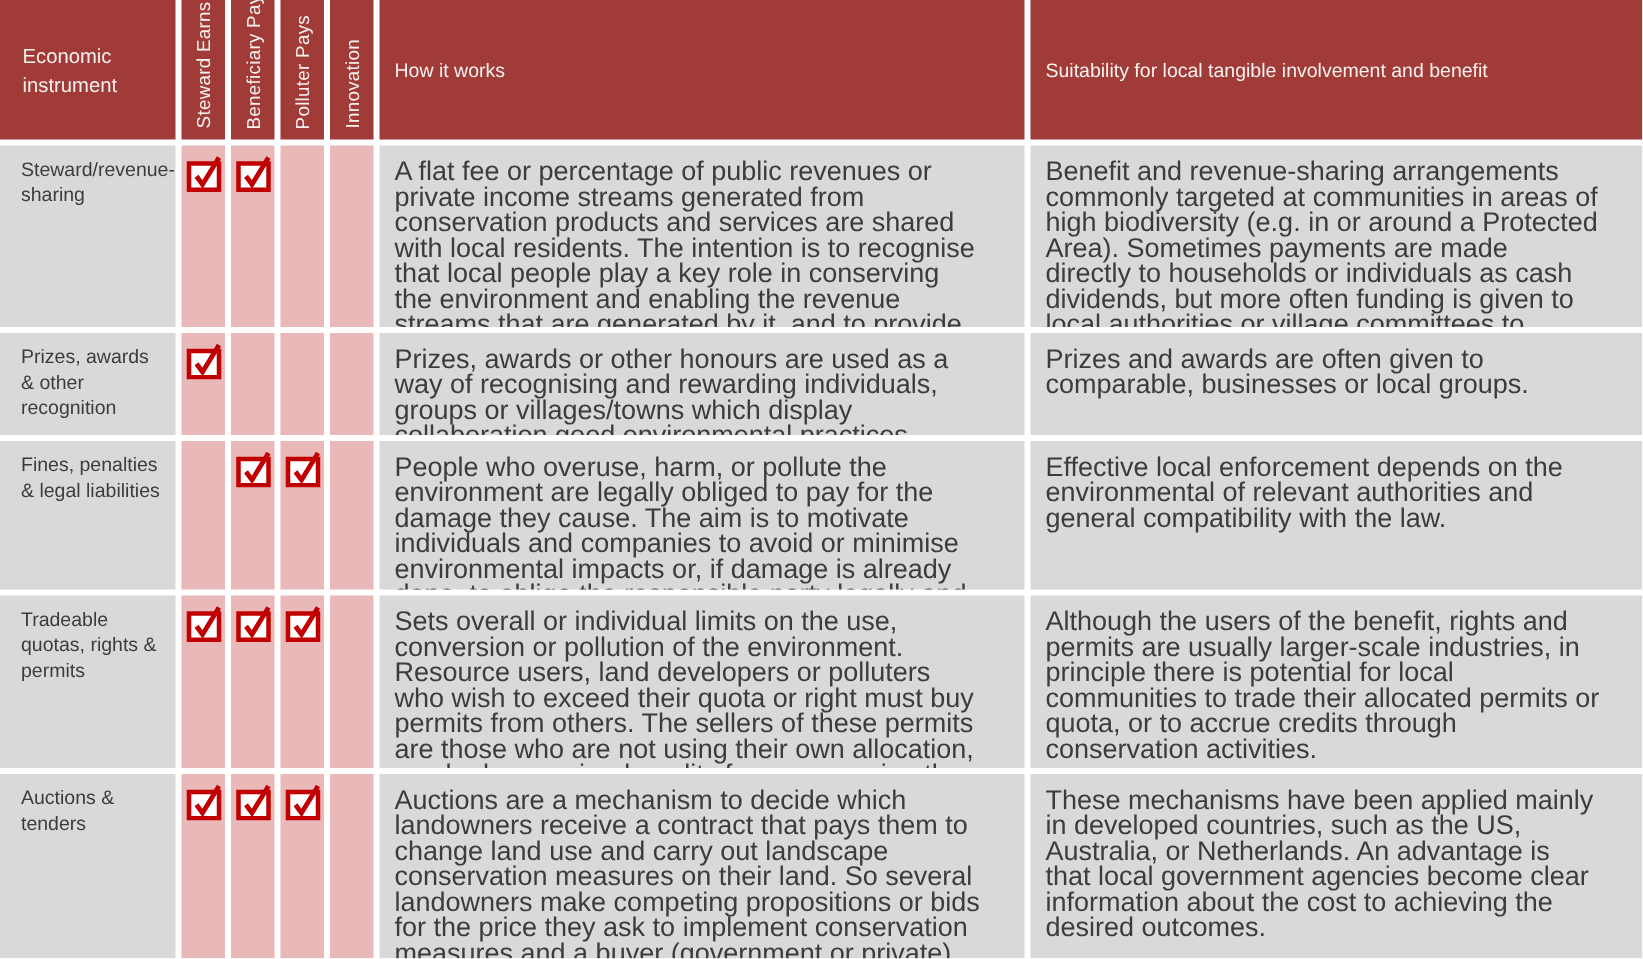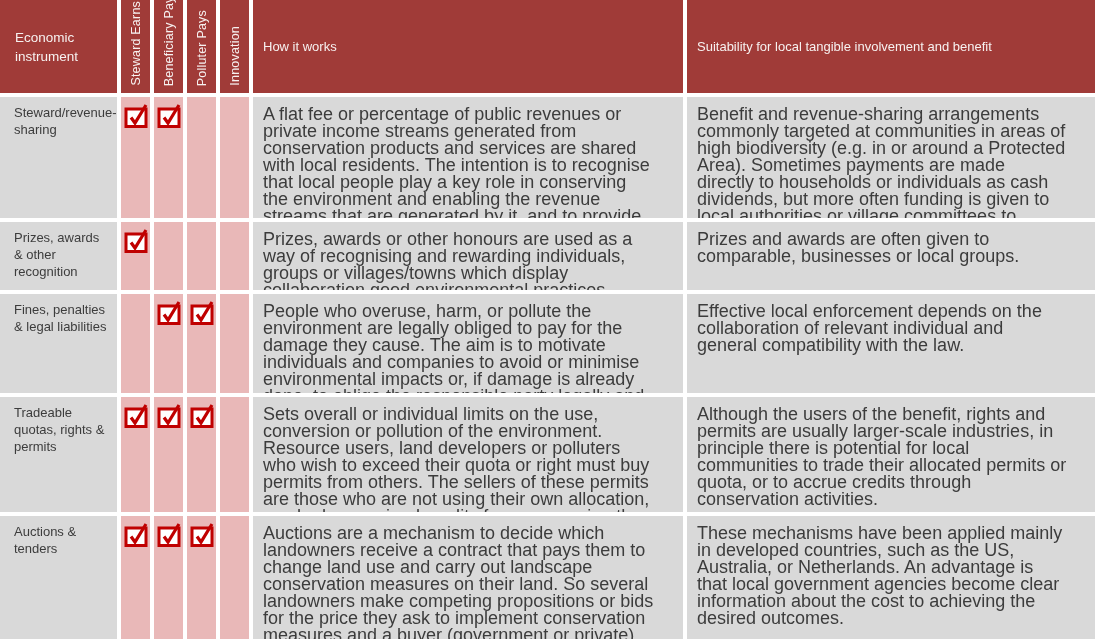--- a/index.html
+++ b/index.html
@@ -128,21 +128,21 @@
       <div class="cell cell-pink">
         <svg class="cb" width="24" height="26" viewBox="0 0 24 26">
             <rect x="2" y="7" width="20" height="17.5" fill="#fff" stroke="#C00000" stroke-width="3"></rect>
             <path d="M7 15.5 L11 21 L22 3" fill="none" stroke="#C00000" stroke-width="3.2"></path>
           </svg>
       </div>
       <div class="cell cell-pink">
         
       </div>
       <div class="cell cell-gray body-text">People who overuse, harm, or pollute the environment are legally obliged to pay for the damage they cause. The aim is to motivate individuals and companies to avoid or minimise environmental impacts or, if damage is already done, to oblige the responsible party legally and financially to compensate for it.</div>
-      <div class="cell cell-gray body-text">Effective local enforcement depends on the collaboration of relevant individual and general compatibility with the law.</div>
+      <div class="cell cell-gray body-text">Effective local enforcement depends on the environmental of relevant authorities and general compatibility with the law.</div>
     </div>
 
     <div class="row">
       <div class="cell cell-gray instrument">Tradeable quotas, rights &amp; permits</div>
       <div class="cell cell-pink">
         <svg class="cb" width="24" height="26" viewBox="0 0 24 26">
             <rect x="2" y="7" width="20" height="17.5" fill="#fff" stroke="#C00000" stroke-width="3"></rect>
             <path d="M7 15.5 L11 21 L22 3" fill="none" stroke="#C00000" stroke-width="3.2"></path>
           </svg>
       </div>

